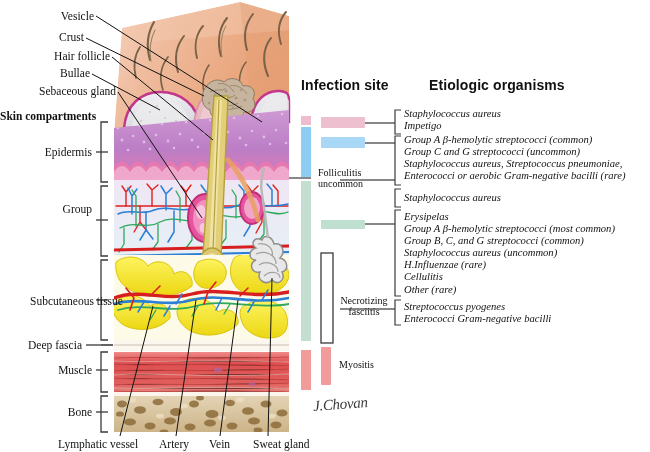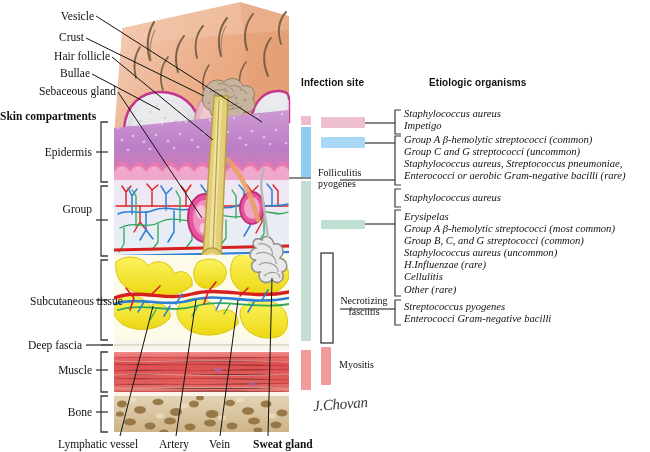--- a/index.html
+++ b/index.html
@@ -35,21 +35,21 @@
   .lbl-bottom {
     font-family: "Liberation Serif", serif;
     font-size: 11.5px;
     color: #111;
     white-space: nowrap;
   }
 
   
   .col-head {
     font-family: "Liberation Sans", sans-serif;
-    font-size: 10px;
+    font-size: 14px;
     font-weight: bold;
     color: #111;
     white-space: nowrap;
     letter-spacing: .1px;
   }
 
   
   .site-lbl {
     font-family: "Liberation Serif", serif;
     font-size: 10px;
@@ -541,28 +541,28 @@
   <div class="abs lbl-left" style="left:0px; top:146px; width:92px;">Epidermis</div>
   <div class="abs lbl-left" style="left:0px; top:203px; width:92px;">Group</div>
   <div class="abs lbl-left" style="left:0px; top:295px; width:92px;padding-left:30px;">Subcutaneous tissue</div>
   <div class="abs lbl-left" style="left:0px; top:339px; width:82px;">Deep fascia</div>
   <div class="abs lbl-left" style="left:0px; top:364px; width:92px;">Muscle</div>
   <div class="abs lbl-left" style="left:0px; top:406px; width:92px;">Bone</div>
 
   <div class="abs lbl-bottom" style="left:58px; top:438px;">Lymphatic vessel</div>
   <div class="abs lbl-bottom" style="left:159px; top:438px;">Artery</div>
   <div class="abs lbl-bottom" style="left:209px; top:438px;">Vein</div>
-  <div class="abs lbl-bottom" style="left:253px; top:438px;font-weight:bold;">Sweat gland</div>
+  <div class="abs lbl-bottom" style="left:253px; top:438px;">Sweat gland</div>
 
   <div class="abs col-head" style="left:301px; top:77px;">Infection site</div>
   <div class="abs col-head" style="left:396px; top:77px;padding-left:33px;">Etiologic organisms</div>
 
   <div class="abs site-lbl" style="left:318px; top:167px;">
     <div>Folliculitis</div>
-    <div>pyogenes</div>
+    <div>uncommon</div>
   </div>
 
   <div class="abs site-lbl ctr" style="left:330px; top:295px; width:68px;">
     <div>Necrotizing</div>
     <div>fasciitis</div>
   </div>
 
   <div class="abs site-lbl" style="left:339px; top:359px;">Myositis</div>
 
   <div class="abs" style="left:404px; top:108px;">

